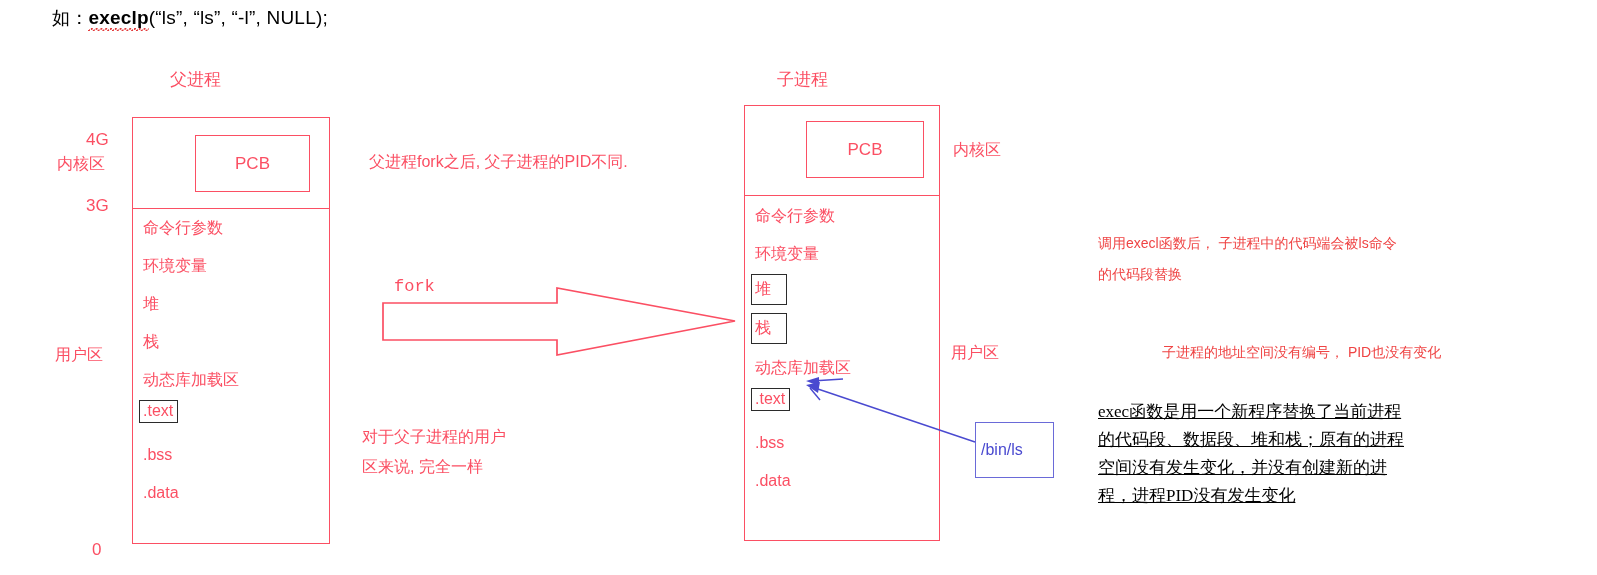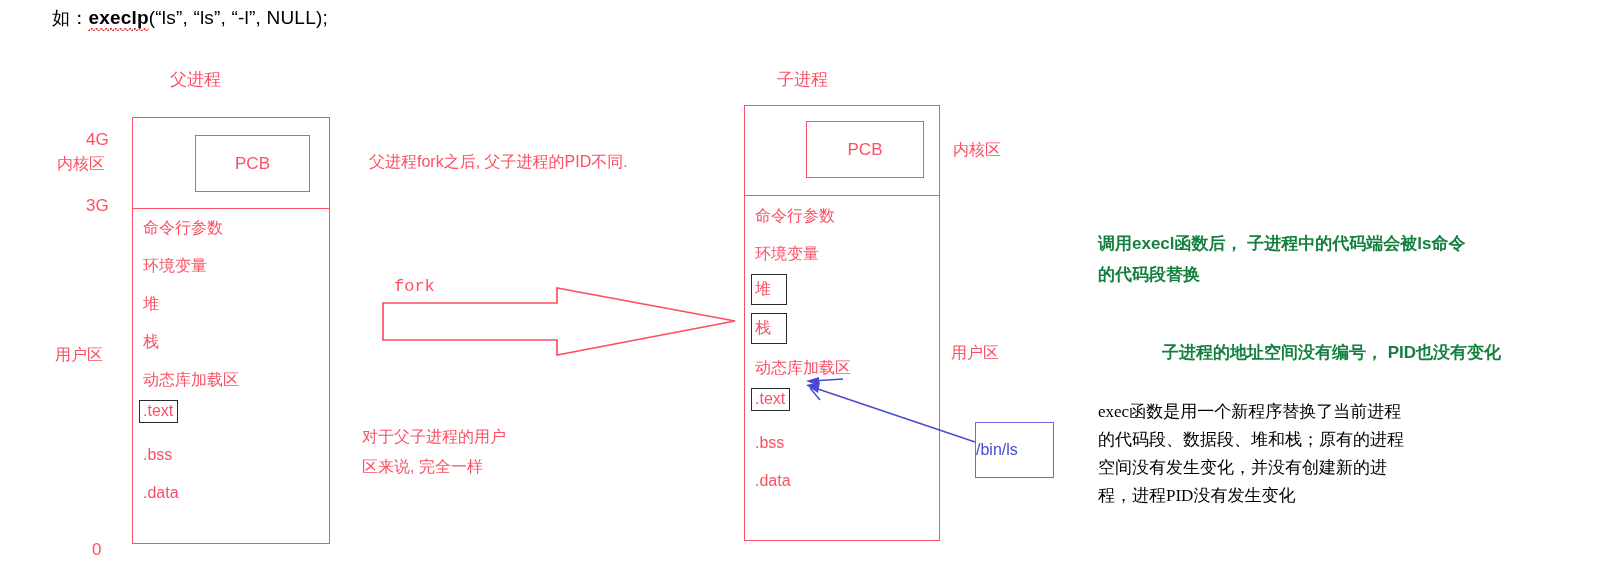--- a/index.html
+++ b/index.html
@@ -48,31 +48,32 @@
     padding:2px 4px 3px 3px;
   }
   .side-label{font-size:16px;color:#fb4f63;white-space:nowrap;}
   .addr{font-size:17px;color:#fb4f63;}
 
   
   .note-red{color:#fb4f63;font-size:16px;line-height:30px;white-space:pre-line;}
   #fork-label{font-size:17px;color:#fb4f63;}
 
   
-  .note-black{color:#15803d;font-size:17px;line-height:31px;white-space:pre-line;font-weight:bold;}
+  .note-black{color:#ef4444;font-size:14px;line-height:31px;white-space:pre-line;}
   .note-serif{
     color:#000;font-size:17px;line-height:28px;white-space:pre-line;
     font-family:"Liberation Serif","DejaVu Serif",serif;
+    text-decoration:underline;
   }
 
   
   #binls-box{
     border:1.7px solid #6a6ad8;box-sizing:border-box;
     display:flex;align-items:center;
-    color:#4a4ad0;font-size:16px;
+    color:#4a4ad0;font-size:16px;padding-left:5px;
   }
 
   svg.overlay{position:absolute;left:0;top:0;width:1597px;height:575px;pointer-events:none;}
 </style>
 </head>
 <body>
 
 <div class="abs" id="code-line">
   <span class="cn">如：</span><span class="fn">execlp</span><span>(“ls”, “ls”, “-l”, NULL);</span>
 </div>

